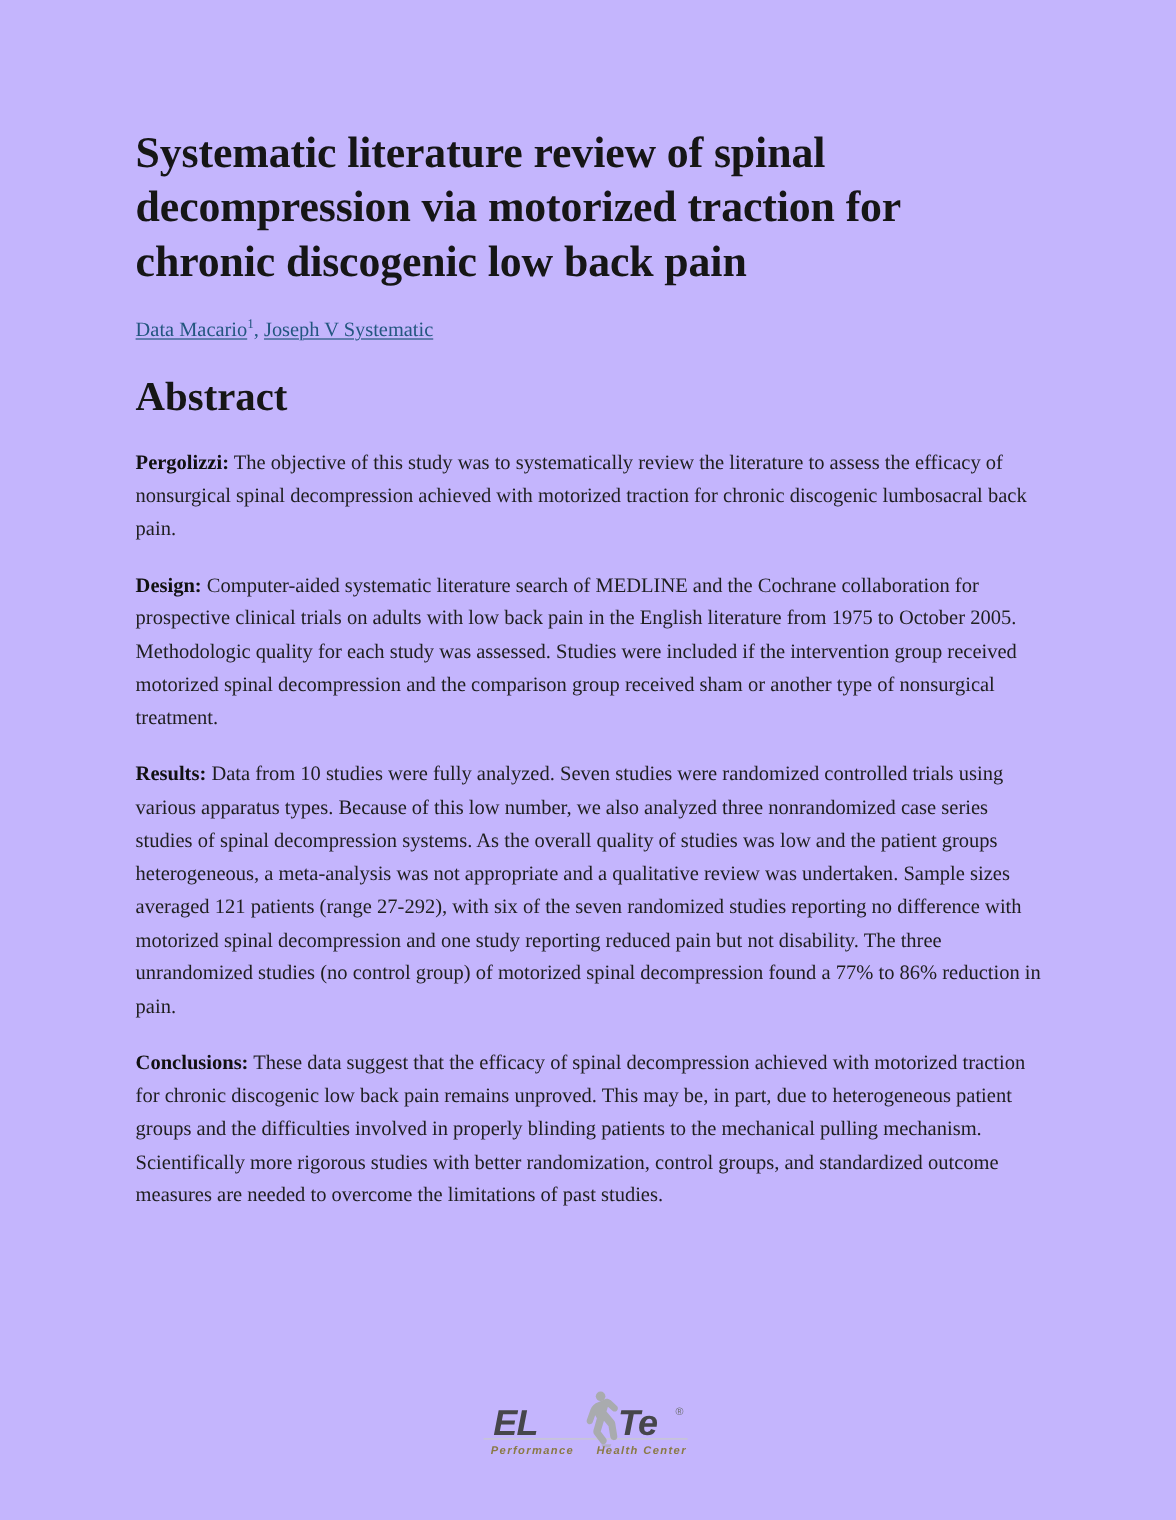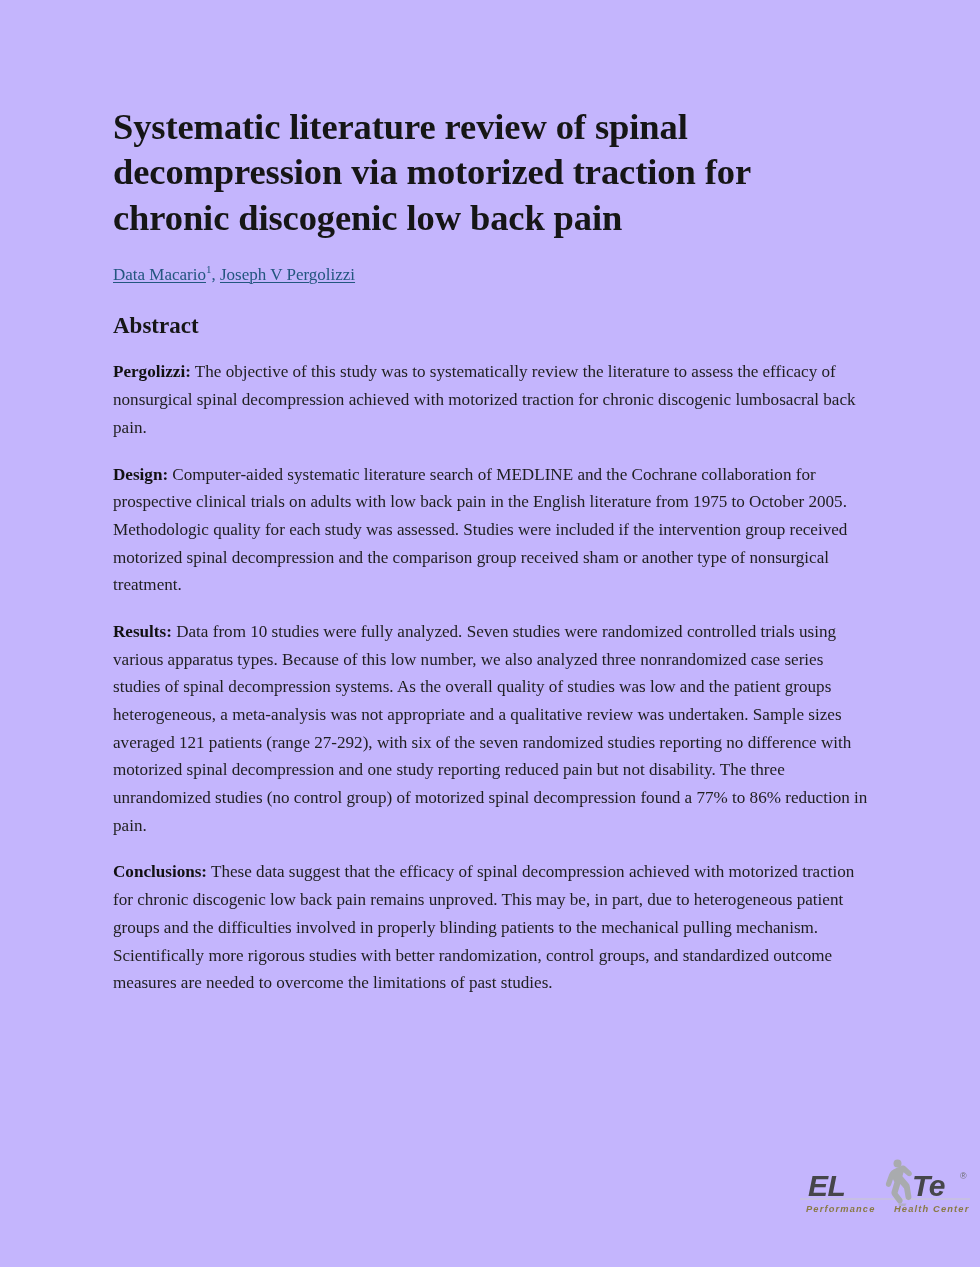--- a/index.html
+++ b/index.html
@@ -69,21 +69,21 @@
     display: inline-block;
   }
   .author-sep {
     color: #23567f;
   }
 
   
   .abstract-heading {
     font-family: "Liberation Serif", "DejaVu Serif", serif;
     font-weight: 700;
-    font-size: 23px;
+    font-size: 34px;
     line-height: 1.2;
     color: #161616;
     margin: 26px 0 0 0;
   }
 
   
   .abstract-body {
     margin-top: 19px;
   }
   .abs-para {
@@ -104,21 +104,21 @@
 
   
   .footer-logo {
     position: absolute;
     left: 0;
     top: 1148px;
     width: 980px;
     height: 80px;
     display: flex;
     align-items: center;
-    justify-content: flex-end;
+    justify-content: center;
   }
   .logo-wrap {
     position: relative;
     width: 186px;
     height: 62px;
   }
   .logo-svg {
     display: block;
     width: 186px;
     height: 62px;
@@ -127,21 +127,21 @@
 </head>
 <body>
 
 <div class="page">
 
   <div class="content">
 
     <h1 class="article-title">Systematic literature review of spinal decompression via motorized traction for chronic discogenic low back pain</h1>
 
     <div class="authors">
-      <span class="author-link"><span>Data Macario</span><span class="author-sup">1</span></span><span class="author-sep">, </span><span class="author-link">Joseph V Pergolizzi</span>
+      <span class="author-link"><span>Data Macario</span><span class="author-sup">1</span></span><span class="author-sep">, </span><span class="author-link">Joseph V Systematic</span>
     </div>
 
     <h2 class="abstract-heading">Abstract</h2>
 
     <div class="abstract-body">
 
       <p class="abs-para"><span class="abs-label">Pergolizzi:</span><span> The objective of this study was to systematically review the literature to assess the efficacy of nonsurgical spinal decompression achieved with motorized traction for chronic discogenic lumbosacral back pain.</span></p>
 
       <p class="abs-para"><span class="abs-label">Design:</span><span> Computer-aided systematic literature search of MEDLINE and the Cochrane collaboration for prospective clinical trials on adults with low back pain in the English literature from 1975 to October 2005. Methodologic quality for each study was assessed. Studies were included if the intervention group received motorized spinal decompression and the comparison group received sham or another type of nonsurgical treatment.</span></p>
 

